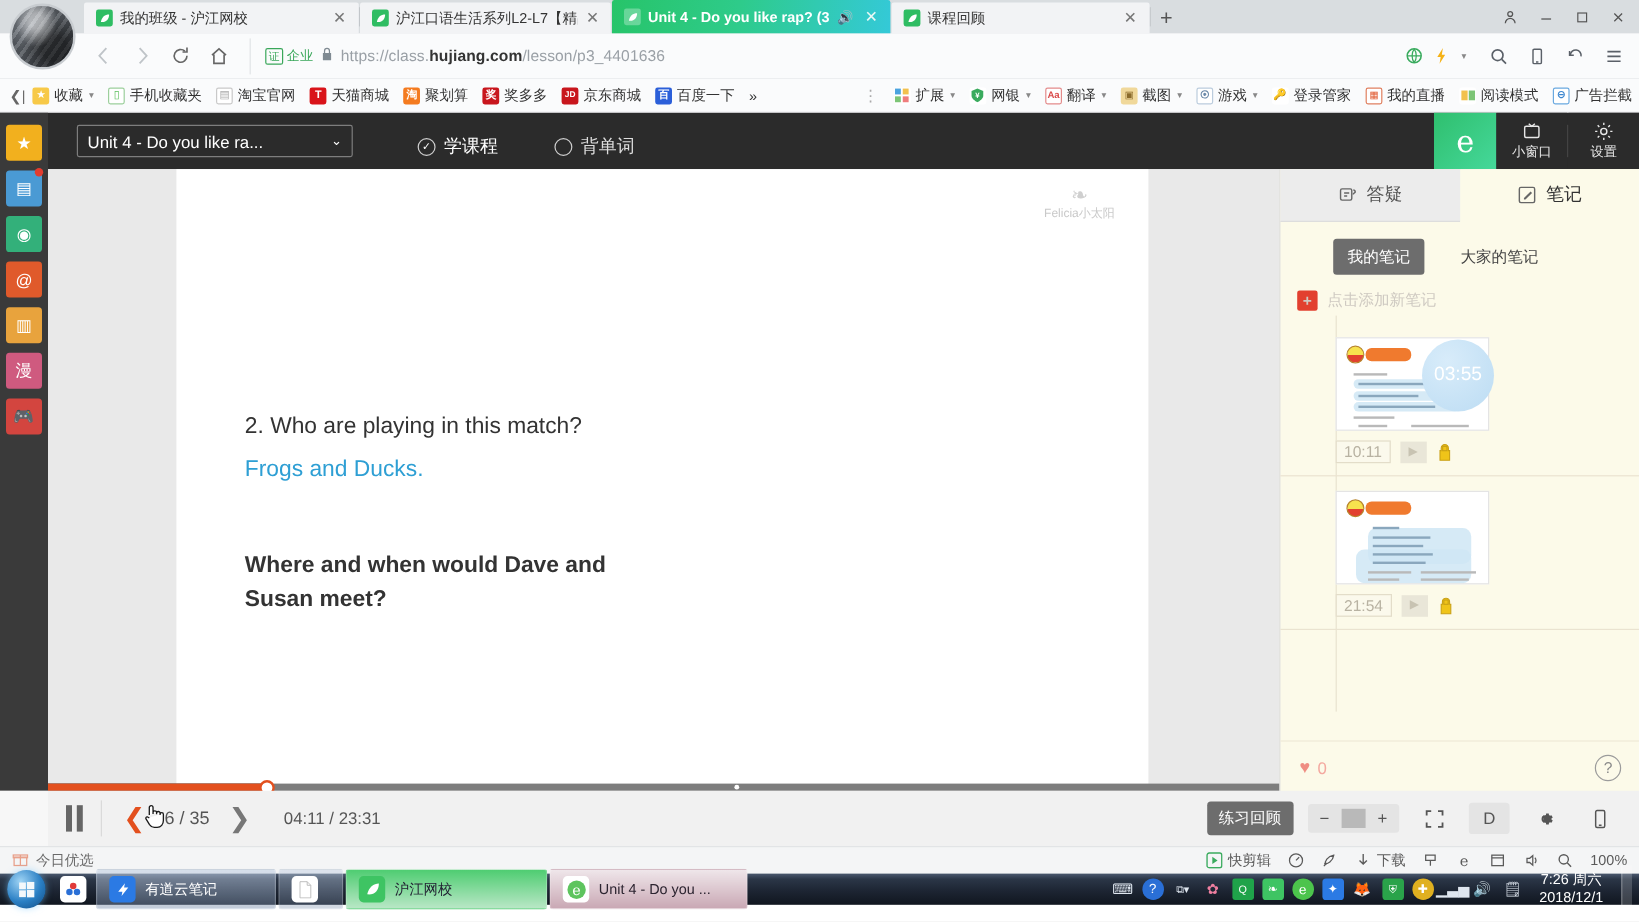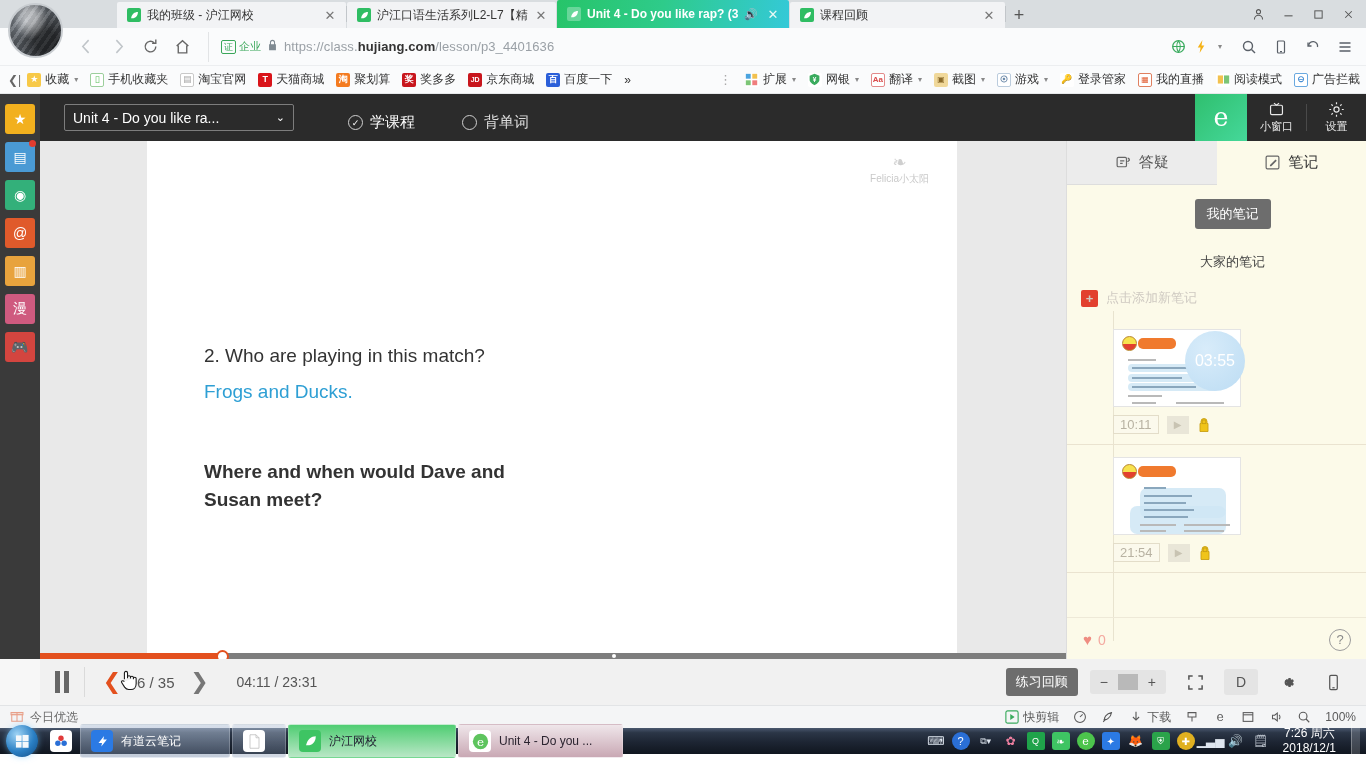--- a/index.html
+++ b/index.html
@@ -35,21 +35,21 @@
   }
   .tabs { margin-left:70px; display:flex; align-items:flex-end; height:28px; }
   .tab {
     height:26px; display:flex; align-items:center; gap:6px;
     padding:0 8px 0 10px; font-size:12px; color:#333;
     background:#f2f3f5; border-top-left-radius:2px; border-top-right-radius:2px;
     position:relative; white-space:nowrap;
   }
   .tab + .tab { margin-left:1px; }
   .tab .tab-title { overflow:hidden; text-overflow:clip; }
-  .tab.t1 { width:229px;margin-left:47px; }
+  .tab.t1 { width:229px; }
   .tab.t2 { width:209px; }
   .tab.t3 {
     width:232px; height:28px;
     background:linear-gradient(100deg,#27c469 0%, #2ecb8a 45%, #34c9d8 100%);
     color:#fff; font-weight:bold;
   }
   .tab.t4 { width:215px; }
   .tab .favicon {
     width:14px; height:14px; border-radius:2px; background:#2fbd63;
     display:flex; align-items:center; justify-content:center; flex:0 0 14px;
@@ -299,21 +299,21 @@
     position:absolute; left:1066px; top:141px; width:300px; height:520px;
     background:#fcfae9; border-left:1px solid #ddd;
   }
   .notes-tabs { display:flex; height:44px; }
   .ntab {
     flex:1; display:flex; align-items:center; justify-content:center; gap:7px;
     font-size:15px; color:#555; background:#ececec; border-bottom:1px solid #ddd;
   }
   .ntab.active { background:#fcfae9; border-bottom:1px solid #fcfae9; color:#333; }
   .ntab svg { width:17px; height:17px; }
-  .subtabs { display:flex; align-items:center; gap:18px; padding:14px 12px 0 44px;flex-direction:column; }
+  .subtabs { display:flex; align-items:center; gap:18px; padding:14px 12px 0 44px; }
   .stab { font-size:13px; color:#444; padding:6px 12px; border-radius:3px; }
   .stab.active { background:#6d6d6d; color:#fff; }
   .addnote { display:flex; align-items:center; gap:8px; padding:12px 0 0 14px; }
   .plusbox {
     width:17px; height:17px; background:#e2402f; color:#fff; border-radius:2px;
     display:flex; align-items:center; justify-content:center; font-size:14px; line-height:1; font-weight:bold;
   }
   .addnote span { color:#cfcac2; font-size:13px; }
   .note-list { position:relative; margin-top:10px; }
   .note-rail {

